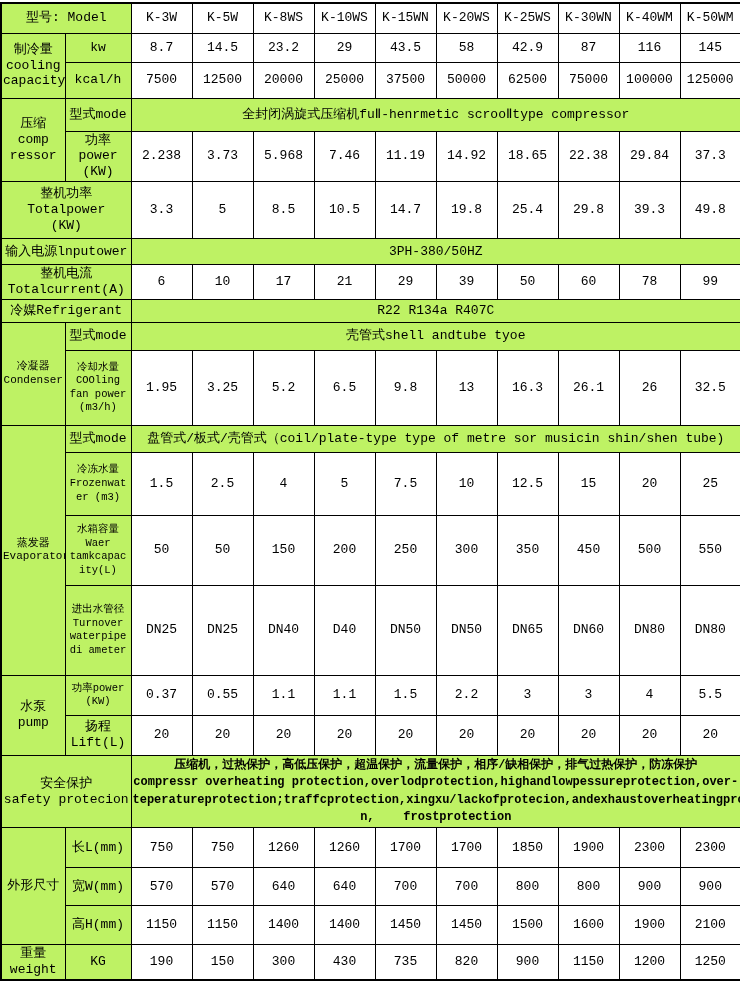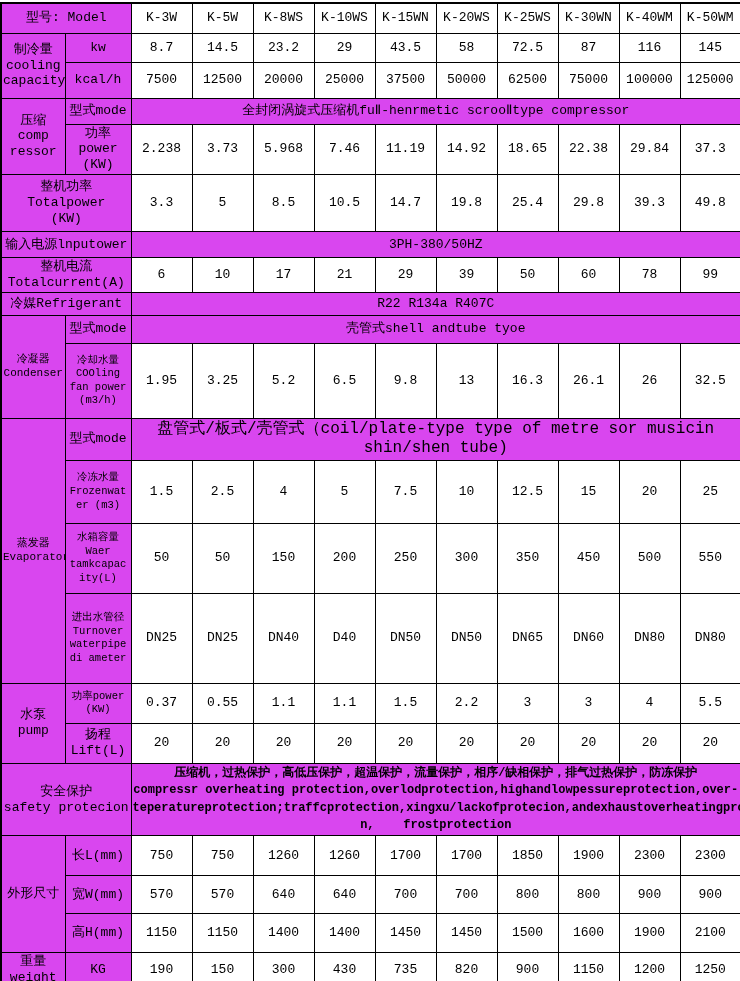--- a/index.html
+++ b/index.html
@@ -19,26 +19,26 @@
   td {
     border: 1px solid #000;
     text-align: center;
     vertical-align: middle;
     font-size: 13px;
     line-height: 1.22;
     white-space: pre-line;
     overflow: hidden;
     padding: 1px;
   }
-  td.lbl { background: #d946ef; }
+  td.lbl { background: #bef264; }
   td.sm  { font-size: 10.5px; line-height: 1.3; margin-left: 36px; }
   td.xs  { font-size: 11px; text-align: center; }
   td.safety-text { white-space: pre-wrap; font-size: 12px; line-height: 1.45; font-weight: bold; }
-  td.longmode { font-size: 16px; }
-  .r1{height:30px}.r2{height:29px}.r3{height:36px}.r4{height:26px}
+  td.longmode { font-size: 13px; }
+  .r1{height:30px}.r2{height:29px}.r3{height:36px}.r4{height:33px}
   .r5{height:48px}.r6{height:57px}.r7{height:26px}.r8{height:30px}
   .r9{height:23px}.r10{height:28px}.r11{height:75px}.r12{height:27px}
   .r13{height:63px}.r14{height:70px}.r15{height:90px}.r16{height:40px}
   .r17{height:40px}.r18{height:67px}.r19{height:40px}.r20{height:38px}
   .r21{height:39px}.r22{height:28px}
   .notes { margin-top: 7px; padding-left: 3px; }
   .note { display: flex; align-items: center; margin-bottom: 3px; }
   .arrow {
     display: inline-block; position: relative;
     width: 36px; height: 7px; background: #2a2a8e;
@@ -91,21 +91,21 @@
     <td class="lbl" rowspan="2">制冷量
 cooling
 capacity</td>
     <td class="lbl">kw</td>
     <td>8.7</td>
     <td>14.5</td>
     <td>23.2</td>
     <td>29</td>
     <td>43.5</td>
     <td>58</td>
-    <td>72.5</td>
+    <td>42.9</td>
     <td>87</td>
     <td>116</td>
     <td>145</td>
   </tr>
 
   <tr class="r3">
     <td class="lbl">kcal/h</td>
     <td>7500</td>
     <td>12500</td>
     <td>20000</td>

